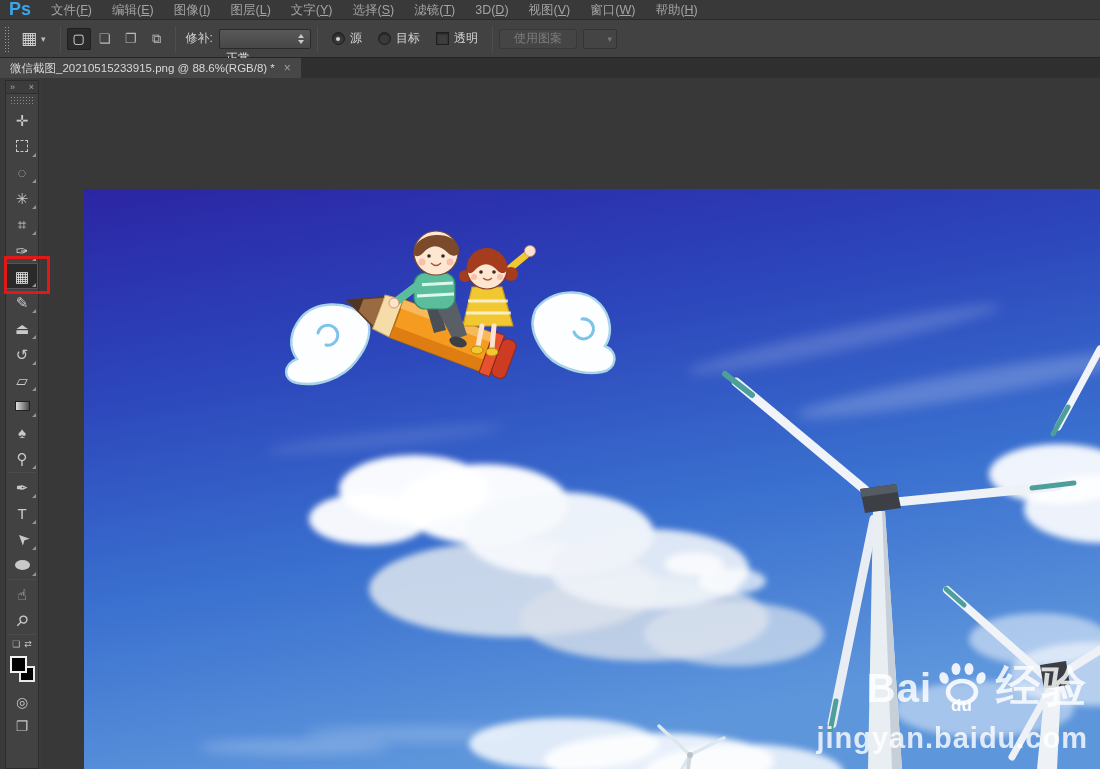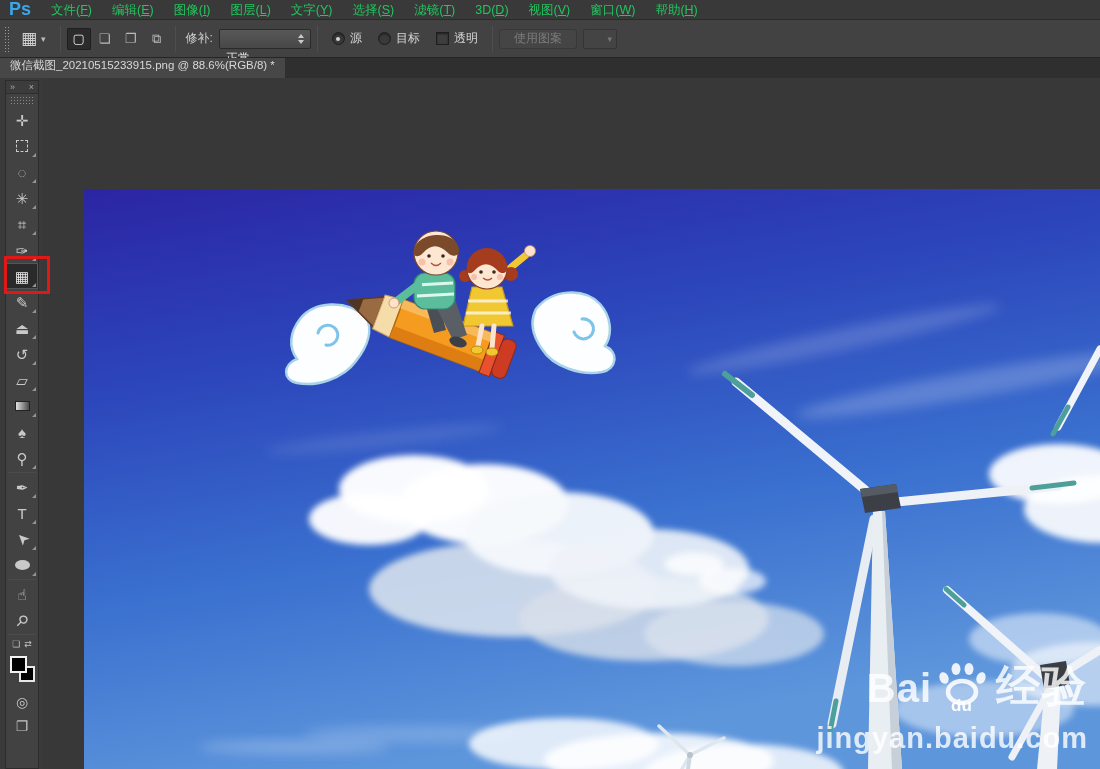--- a/index.html
+++ b/index.html
@@ -5,21 +5,21 @@
   * { margin:0; padding:0; box-sizing:border-box; }
   body { background:#222; }
   .app { position:relative; width:1100px; height:769px; background:#3a3a3a;
          font-family:"Liberation Sans","DejaVu Sans",sans-serif; overflow:hidden; color:#d6d6d6; }
 
   
   .menubar { position:absolute; left:0; top:0; width:100%; height:20px; background:#393939;
              border-bottom:1px solid #2a2a2a; display:flex; align-items:center; font-size:12.5px; }
   .ps-logo { font-weight:bold; font-size:18px; color:#3ba7e9; padding:0 10px 0 9px; letter-spacing:0; }
   .menu-items { display:flex; height:100%; align-items:center; }
-  .mi { padding:0 10px; color:#22c55e; cursor:default; line-height:20px; }
+  .mi { padding:0 10px; color:#a3a3a3; cursor:default; line-height:20px; }
   .mi u { text-decoration:underline; }
 
   
   .optionsbar { position:absolute; left:0; top:20px; width:100%; height:38px; background:#424242;
                 border-bottom:1px solid #252525; display:flex; align-items:center; font-size:12px; }
   .grip-v { width:7px; height:26px; margin:0 6px 0 4px;
             background-image:radial-gradient(#9a9a9a 0.8px, transparent 1px); background-size:3px 3px; }
   .preset { display:flex; align-items:center; gap:4px; padding:0 8px 0 4px; }
   .preset .pg { font-size:17px; color:#cfcfcf; }
   .preset .dd { font-size:9px; color:#bdbdbd; }
@@ -48,21 +48,21 @@
   .btn { height:20px; padding:0 14px; background:#484848; border:1px solid #383838; border-radius:3px;
          display:flex; align-items:center; color:#d0d0d0; }
   .btn.disabled { color:#7c7c7c; background:#454545; }
   .mini-dd { width:34px; height:20px; background:#444; border:1px solid #343434; border-radius:2px;
              display:flex; align-items:center; justify-content:flex-end; padding:0 4px; color:#777;
              font-size:9px; margin-left:6px; }
 
   
   .tabbar { position:absolute; left:0; top:58px; width:100%; height:20px; background:#2f2f2f; display:flex; }
   .doc-tab { background:#474747; padding:0 10px; display:flex; align-items:center; gap:9px;
-             font-size:11.5px; color:#d8d8d8;flex-direction:column; }
+             font-size:11.5px; color:#d8d8d8; }
   .doc-tab .closex { color:#9f9f9f; font-size:12px; }
 
   
   .doc-area { position:absolute; left:42px; top:78px; right:0; bottom:0; background:#383838; }
   .tools-panel { position:absolute; left:5px; top:80px; width:34px; bottom:0; background:#424242;
                  border:1px solid #2c2c2c; z-index:20; }
   .tp-head { height:13px; background:#3c3c3c; border-bottom:1px solid #2e2e2e; display:flex;
              align-items:center; justify-content:space-between; padding:0 4px; font-size:9px; color:#a8a8a8; }
   .tp-grip { height:9px; margin:2px 4px; background-image:radial-gradient(#8b8b8b 0.8px, transparent 1px);
              background-size:3px 3px; }

